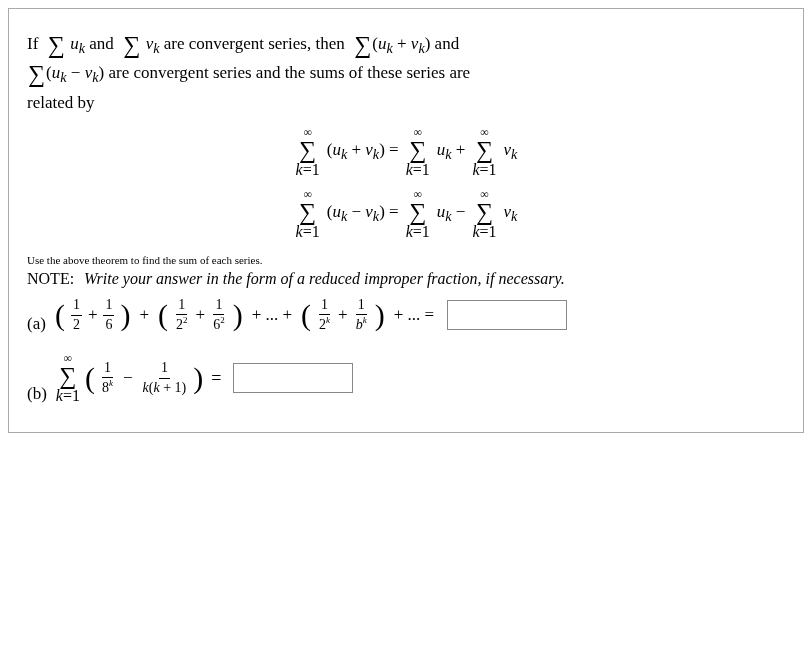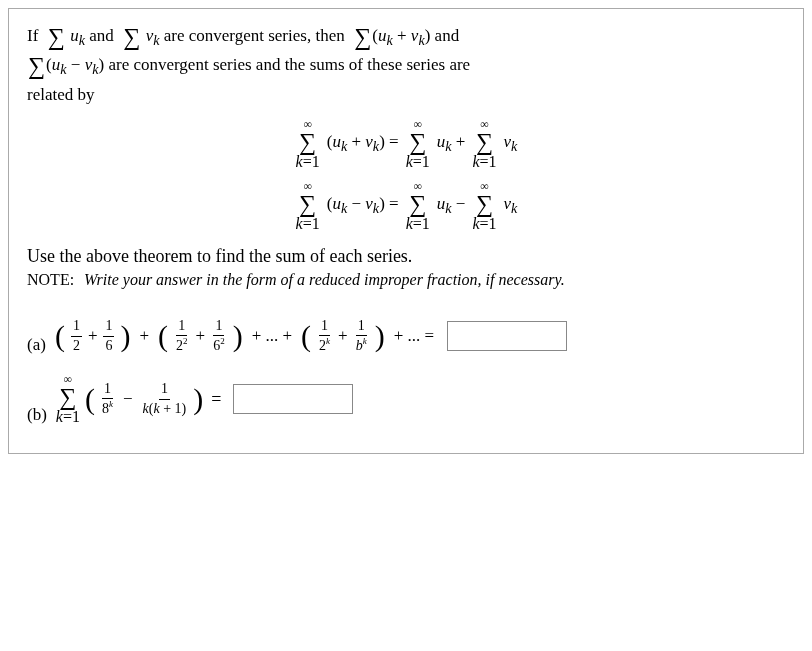--- a/index.html
+++ b/index.html
@@ -8,21 +8,21 @@
       font-family: 'Times New Roman', Times, serif;
       font-size: 17px;
       color: #000;
       width: 812px;
       min-height: 651px;
       padding: 0;
     }
     .container {
       border: 1px solid #aaa;
       margin: 8px;
-      padding: 14px 18px 18px 18px;
+      padding: 22px 18px 18px 18px;
       background: #fff;
     }
     .intro-text {
       line-height: 1.55;
       margin-bottom: 10px;
       font-size: 17px;
     }
     .formula-block {
       display: flex;
       flex-direction: column;
@@ -32,26 +32,26 @@
     }
     .formula-row {
       display: flex;
       align-items: center;
       gap: 6px;
       font-size: 17px;
     }
     .use-theorem {
       margin-top: 8px;
       margin-bottom: 4px;
-      font-size: 18px;
+      font-size: 11px;
     }
     .note-line {
       font-style: italic;
       font-size: 16px;
-      margin-bottom: 28px;
+      margin-bottom: 8px;
     }
     .note-label {
       font-style: normal;
       font-weight: normal;
       margin-right: 6px;
     }
     .part {
       margin-bottom: 18px;
       font-size: 17px;
       display: flex;

